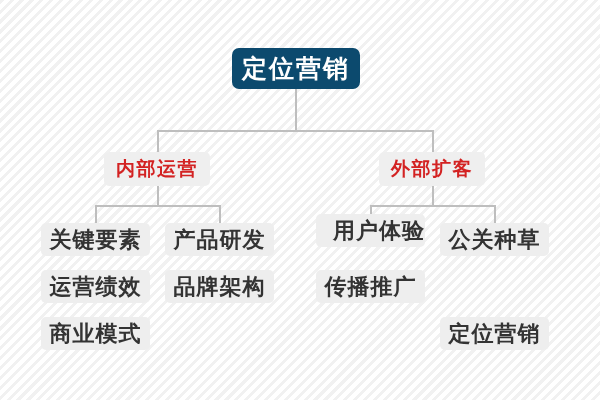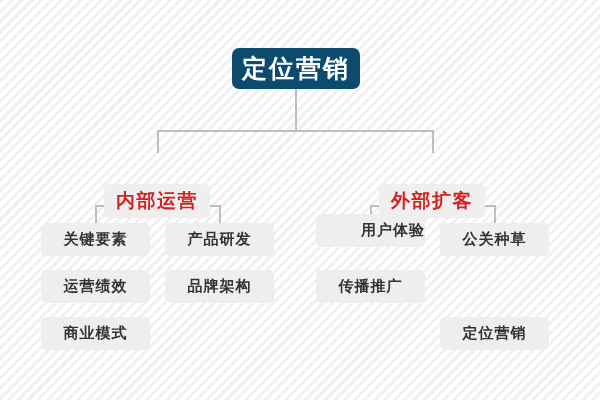--- a/index.html
+++ b/index.html
@@ -56,27 +56,26 @@
     border-radius: 7px;
     letter-spacing: 2px;
   }
 
   .node-branch {
     background: #efefef;
     color: #d32222;
     font-size: 19px;
     font-weight: bold;
     letter-spacing: 1.5px;
-    margin-top: 32px;
   }
 
   .node-leaf {
     background: #eeeeee;
     color: #333333;
-    font-size: 15px;
+    font-size: 22px;
     font-weight: bold;
     letter-spacing: 1px;
   }
 </style>
 </head>
 <body>
 
 <div id="stage">
 
   <div class="conn conn-v" style="left:295px; top:88px; height:44px;"></div>

